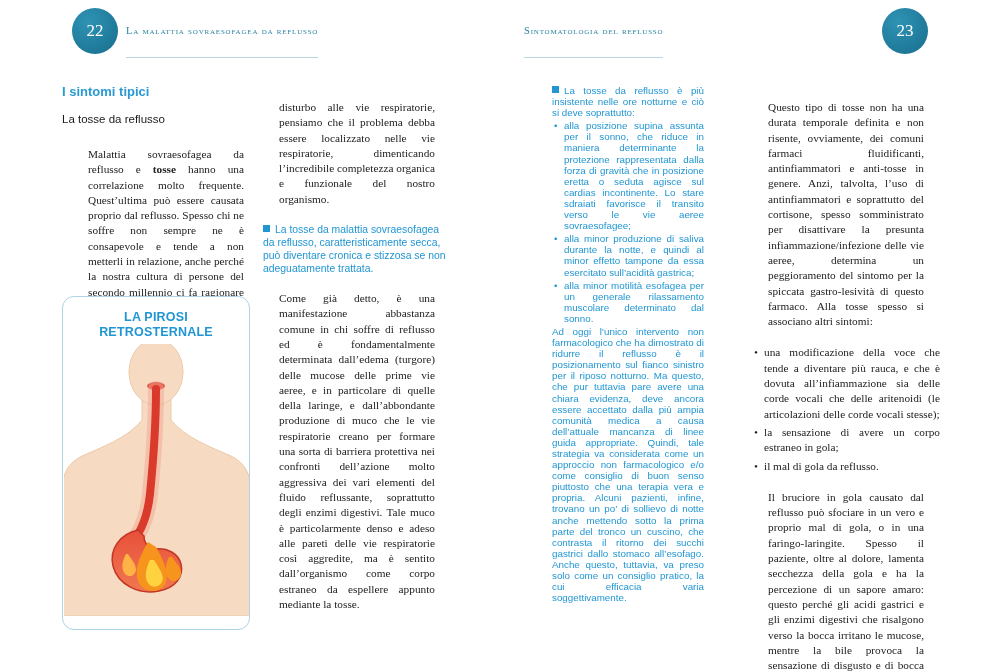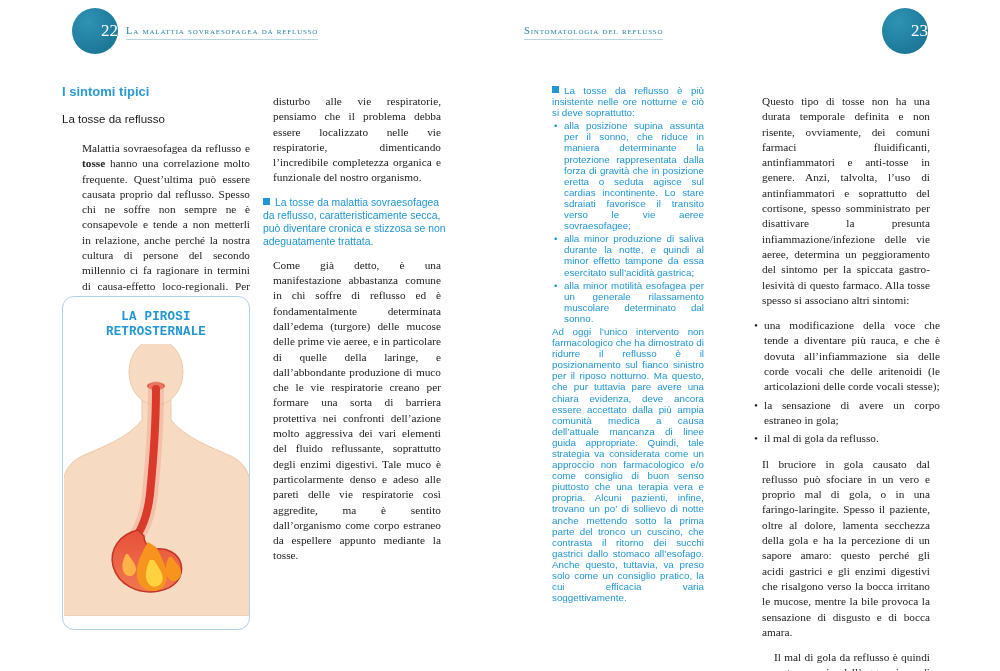--- a/index.html
+++ b/index.html
@@ -4,31 +4,31 @@
 <style>
   html,body { margin:0; padding:0; background:#ffffff; }
   .spread {
     position:relative; width:1000px; height:671px; background:#ffffff;
     font-family:"Liberation Serif", serif; color:#222; overflow:hidden;
   }
   
   .page-circle {
     position:absolute; top:8px; width:46px; height:46px; border-radius:50%;
     background:radial-gradient(circle at 35% 30%, #2f93b4, #176d8d);
-    color:#fff; display:flex; align-items:center; justify-content:flex-end;
+    color:#fff; display:flex; align-items:center; justify-content:center;
     font-size:17px; font-family:"Liberation Serif", serif;
   }
   .circle-left  { left:72px; }
   .circle-right { left:882px; }
   .running-title {
     position:absolute; top:25px; font-size:10.5px; color:#2a84a3;
     font-variant:small-caps; letter-spacing:0.8px;
   }
   .running-title span{
-    display:inline-block; border-bottom:1px solid #b9d6e2; padding-bottom:3px;
+    display:inline-block; border-bottom:1px solid #b9d6e2; padding-bottom:21px;
   }
   .rt-left  { left:126px; width:360px; text-align:left; }
   .rt-right { left:524px; width:376px; }
 
   
   .section-title {
     position:absolute; left:62px; top:84px;
     font-family:"Liberation Sans", sans-serif; font-weight:bold;
     font-size:13px; color:#2a9ad3;
   }
@@ -36,21 +36,21 @@
     position:absolute; left:62px; top:113px;
     font-family:"Liberation Sans", sans-serif; font-weight:normal;
     font-size:11.5px; color:#1a1a1a;
   }
 
   
   .col {
     position:absolute; width:188px; font-size:11.3px; line-height:15.3px;
     text-align:justify; hyphens:auto; -webkit-hyphens:auto;
   }
-  .col p { margin:10px; }
+  .col p { margin:16px; }
   .col p.indent { text-indent:12px; }
   .l-col1 { left:72px;  top:131px; }
   .l-col2 { left:263px; top:84px;  }
   .r-col2 { left:752px; top:84px;  }
 
   
   .r-col1 {
     position:absolute; left:552px; top:85px; width:152px;
     font-family:"Liberation Sans", sans-serif; font-size:9.8px;
     line-height:11.1px; color:#2196d3; text-align:justify; hyphens:auto;
@@ -74,21 +74,21 @@
   ul.bullets li .bullet { position:absolute; left:2px; top:0; }
   .r-col2 ul.bullets li { margin-bottom:3px; }
 
   
   .figure-box {
     position:absolute; left:62px; top:296px; width:188px; height:334px;
     border:1.5px solid #aed3e6; border-radius:12px; background:#ffffff;
     box-sizing:border-box; text-align:center; overflow:hidden;
   }
   .figure-title {
-    margin-top:13px; font-family:Liberation Mono, monospace;
+    margin-top:13px; font-family:Liberation Sans, sans-serif;
     font-weight:bold; font-size:12.5px; line-height:15px; color:#2196d3;
     letter-spacing:0.2px;
   }
   .figure-box svg { display:block; margin:4px auto 0 auto; }
 
   .bold { font-weight:bold; }
 </style>
 </head>
 <body>
 

